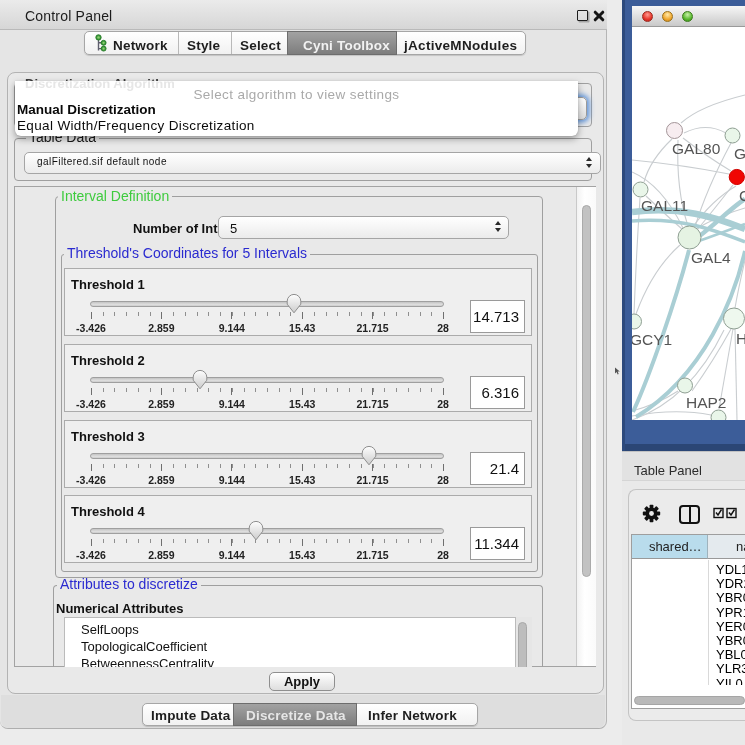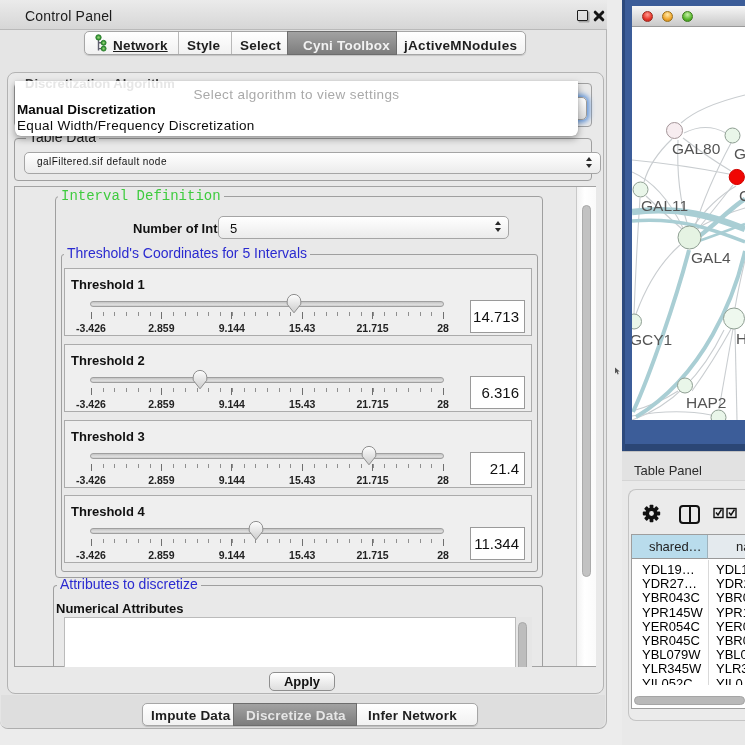--- a/index.html
+++ b/index.html
@@ -31,21 +31,21 @@
   <g stroke="#5f5f6e" stroke-width="1.4" fill="none">
     <path d="M5.5,4 L5.5,16.5 M5.5,8.8 L9,8.8 M5.5,14.6 L9,14.6"></path>
   </g>
   <circle cx="5.5" cy="3.4" r="2.7" fill="#3f9c3f" stroke="#1e741e" stroke-width="0.8"></circle>
   <circle cx="5.5" cy="3.4" r="1.2" fill="#8fce6f"></circle>
   <circle cx="10.6" cy="8.8" r="2.5" fill="#3f9c3f" stroke="#1e741e" stroke-width="0.8"></circle>
   <circle cx="10.6" cy="8.8" r="1.1" fill="#8fce6f"></circle>
   <circle cx="10.6" cy="14.6" r="2.5" fill="#3f9c3f" stroke="#1e741e" stroke-width="0.8"></circle>
   <circle cx="10.6" cy="14.6" r="1.1" fill="#8fce6f"></circle>
 </svg>
-<div class="abs" style="left:113px;top:38px;font-size:13.5px;font-weight:700;letter-spacing:0.2px;color:#1e1e1e;text-decoration:underline;">Network</div>
+<div class="abs" style="left:113px;top:38px;font-size:13.5px;font-weight:700;letter-spacing:0.2px;color:#1e1e1e;">Network</div>
 <div class="abs" style="left:187px;top:38px;font-size:13.5px;font-weight:700;letter-spacing:0.2px;color:#1e1e1e;">Style</div>
 <div class="abs" style="left:240px;top:38px;font-size:13.5px;font-weight:700;letter-spacing:0.2px;color:#1e1e1e;">Select</div>
 <div class="abs" style="left:303px;top:38px;font-size:13.5px;font-weight:700;letter-spacing:0.2px;color:#f2f2f2;">Cyni Toolbox</div>
 <div class="abs" style="left:404px;top:38px;font-size:13.5px;font-weight:700;letter-spacing:0.3px;color:#1e1e1e;">jActiveMNodules</div>
 
 <div class="abs" style="left:7px;top:72px;width:597px;height:622px;background:#e9e9e9;border:1px solid #b3b3b3;border-radius:8px;"></div>
 
 <div class="abs" style="left:14px;top:83px;width:578px;height:44px;border:1px solid #9f9f9f;border-radius:4px;"></div>
 <div class="abs" style="left:25px;top:76px;font-size:13px;font-weight:700;color:#3d3d3d;">Discretization Algorithm</div>
 
@@ -56,21 +56,21 @@
 <div class="abs" style="left:24px;top:152px;width:577px;height:22px;background:linear-gradient(#ffffff,#ebebeb);border:1px solid #a5a5a5;border-radius:5px;"></div>
 <div class="abs" style="left:37px;top:156px;font-size:10px;letter-spacing:0.45px;color:#111;">galFiltered.sif default node</div>
 <div class="abs" style="left:586px;top:157px;width:0;height:0;border-left:3.5px solid transparent;border-right:3.5px solid transparent;border-bottom:4.5px solid #2a2a2a;"></div>
 <div class="abs" style="left:586px;top:164px;width:0;height:0;border-left:3.5px solid transparent;border-right:3.5px solid transparent;border-top:4.5px solid #2a2a2a;"></div>
 
 <div class="abs" style="left:14px;top:186px;width:582px;height:481px;border:1px solid #a3a3a3;background:#e9e9e9;"></div>
 <div class="abs" style="left:576px;top:187px;width:20px;height:479px;background:linear-gradient(90deg,#f2f2f2,#ffffff 40%,#fafafa);border-left:1px solid #c9c9c9;"></div>
 <div class="abs" style="left:582px;top:205px;width:9px;height:372px;background:#c2c2c2;border:1px solid #aaaaaa;border-radius:5px;"></div>
 
 <div class="abs" style="left:55px;top:196px;width:488px;height:382px;border:1px solid #9f9f9f;border-radius:4px;"></div>
-<div class="glabel" style="left:58px;top:190px;color:#3ecb3e;font-family:Liberation Mono, monospace;">Interval Definition</div>
+<div class="glabel" style="left:58px;top:190px;color:#3ecb3e;">Interval Definition</div>
 
 <div class="abs" style="left:85px;top:221px;font-size:13px;font-weight:700;color:#111;padding-left:48px;">Number of Intervals</div>
 <div class="abs" style="left:218px;top:216px;width:291px;height:23px;background:linear-gradient(#ffffff,#ebebeb);border:1px solid #a5a5a5;border-radius:5px;"></div>
 <div class="abs" style="left:230px;top:221px;font-size:13px;color:#111;">5</div>
 <div class="abs" style="left:495px;top:221px;width:0;height:0;border-left:3.5px solid transparent;border-right:3.5px solid transparent;border-bottom:4.5px solid #2a2a2a;"></div>
 <div class="abs" style="left:495px;top:228px;width:0;height:0;border-left:3.5px solid transparent;border-right:3.5px solid transparent;border-top:4.5px solid #2a2a2a;"></div>
 
 <div class="abs" style="left:61px;top:254px;width:477px;height:318px;border:1px solid #9f9f9f;border-radius:3px;"></div>
 <div class="glabel" style="left:64px;top:247px;color:#2a2ad0;">Threshold's Coordinates for 5 Intervals</div>
 
@@ -181,20 +181,21 @@
     <path d="M1.2,8.2 a6.8,6.8 0 0 1 13.6,0 v3 L8,19.8 L1.2,11.2 Z" fill="url(#th4)" stroke="#8f8f8f" stroke-width="1"></path>
   </svg>
 <div class="abs" style="left:470px;top:527px;width:55px;height:33px;background:#fff;border:1.5px solid #9a9a9a;font-size:15px;color:#111;text-align:right;padding:7px 5px 0 0;">11.344</div>
 
 <div class="abs" style="left:53px;top:585px;width:490px;height:82px;border:1px solid #9f9f9f;border-bottom:none;border-radius:4px 4px 0 0;"></div>
 <div class="glabel" style="left:57px;top:578px;color:#2a2ad0;text-align:center;">Attributes to discretize</div>
 <div class="abs" style="left:56px;top:601px;font-size:13px;font-weight:700;color:#111;">Numerical Attributes</div>
 <div class="abs" style="left:64px;top:617px;width:468px;height:50px;overflow:hidden;">
   <div style="position:absolute;left:0;top:0;width:452px;height:55px;background:#ffffff;border:1px solid #bbb;"></div>
   <div style="position:absolute;left:452px;top:0;width:16px;height:55px;background:#e6e6e6;"></div>
+  <div style="position:absolute;left:17px;top:4px;font-size:13px;color:#111;line-height:17px;">SelfLoops<br>TopologicalCoefficient<br>BetweennessCentrality</div>
   <div style="position:absolute;left:454px;top:5px;width:9px;height:50px;background:#bdbdbd;border:1px solid #a8a8a8;border-radius:5px;"></div>
 </div>
 
 <div class="abs" style="left:269px;top:672px;width:66px;height:19px;background:linear-gradient(#ffffff,#dedede);border:1px solid #8f8f8f;border-radius:5px;text-align:center;font-size:13px;font-weight:700;color:#111;line-height:18px;">Apply</div>
 
 <div class="abs" style="left:1px;top:695px;width:604px;height:33px;background:#dedede;border-radius:0 0 8px 8px;"></div>
 
 <div class="abs" style="left:142px;top:703px;width:336px;height:23px;background:linear-gradient(#ffffff,#f1f1f1);border:1px solid #a6a6a6;border-radius:5px;box-shadow:0 1px 1px rgba(0,0,0,0.15);"></div>
 <div class="abs" style="left:233px;top:703px;width:124px;height:23px;background:linear-gradient(#a2a2a2,#7d7d7d);border:1px solid #6d6d6d;"></div>
 <div class="abs" style="left:151px;top:708px;font-size:13.5px;font-weight:700;letter-spacing:0.2px;color:#1e1e1e;">Impute Data</div>
@@ -303,16 +304,15 @@
   <path d="M3,5.5 L5,8 L8.5,2.5" fill="none" stroke="#111" stroke-width="1.4"></path>
   <rect x="14" y="1.5" width="9" height="9" fill="none" stroke="#111" stroke-width="1.4"></rect>
   <path d="M16,5.5 L18,8 L21.5,2.5" fill="none" stroke="#111" stroke-width="1.4"></path>
 </svg>
 
 <div class="abs" style="left:631px;top:534px;width:114px;height:175px;background:#ffffff;border:1px solid #9e9e9e;border-right:none;"></div>
 <div class="abs" style="left:632px;top:535px;width:75.5px;height:24px;background:#b9dcec;border-right:1px solid #9fb3bd;border-bottom:1px solid #999;text-align:center;font-size:13px;color:#222;line-height:24px;padding-left:12px;">shared…</div>
 <div class="abs" style="left:708px;top:535px;width:37px;height:24px;background:#e4eaee;border-bottom:1px solid #999;font-size:13px;color:#222;line-height:24px;padding-left:28px;">na</div>
 <div class="abs" style="left:632px;top:560px;width:113px;height:125px;overflow:hidden;font-size:13px;color:#000;">
   <div style="position:absolute;left:75.5px;top:0;width:1px;height:128px;background:#d9d9d9;"></div>
-  <div style="position:absolute;left:10px;top:3px;line-height:14.2px;">YDL19…<br>YDR27…<br>YBR043C<br>YPR145W<br>YER054C<br>YBR045C<br>YBL079W<br>YLR345W<br>YIL052C</div>
   <div style="position:absolute;left:84px;top:3px;line-height:14.2px;">YDL1<br>YDR2<br>YBR0<br>YPR1<br>YER0<br>YBR0<br>YBL0<br>YLR3<br>YIL0</div>
 </div>
 <div class="abs" style="left:634px;top:696px;width:111px;height:9px;background:#b9b9b9;border:1px solid #a5a5a5;border-radius:5px;"></div>
 
 </body></html>

